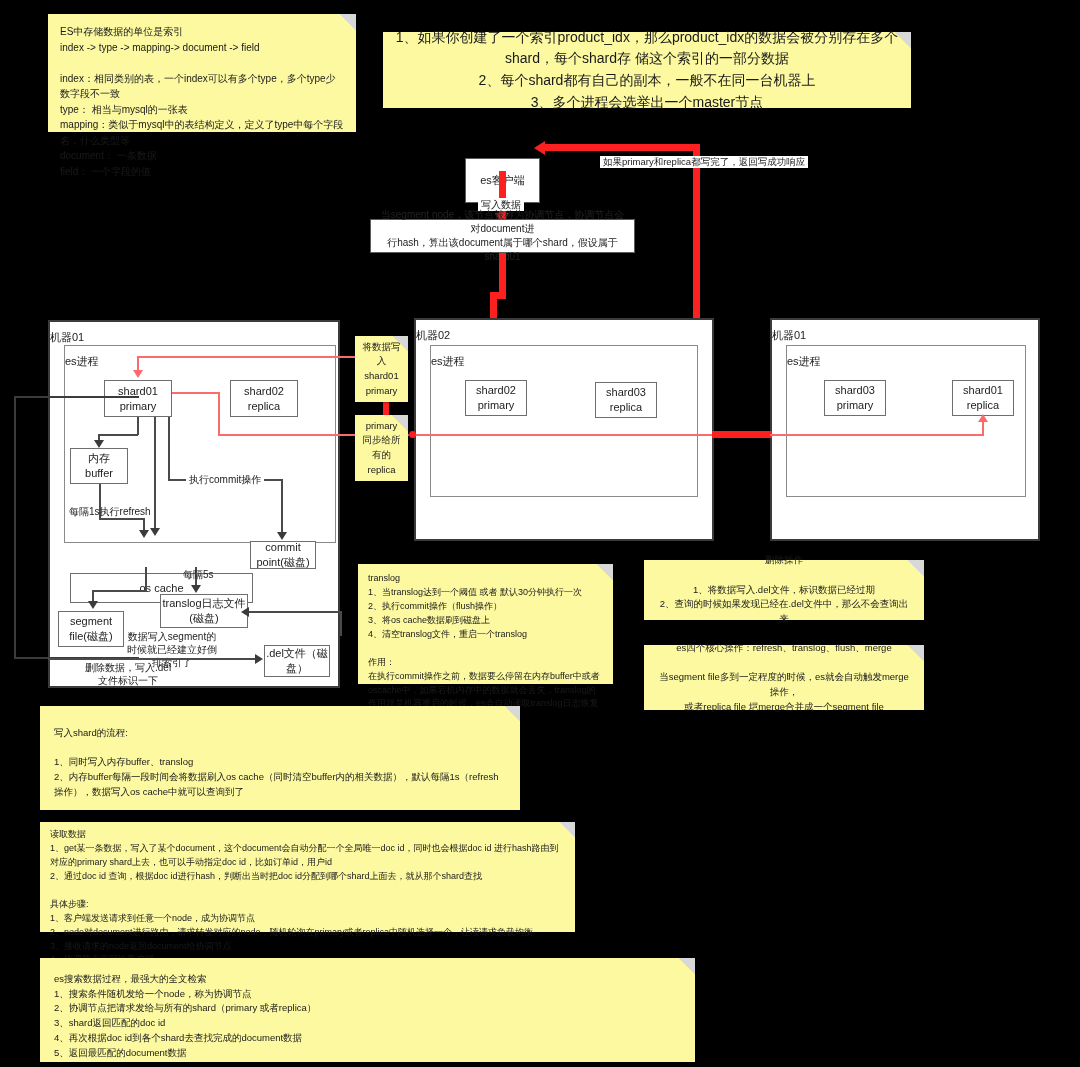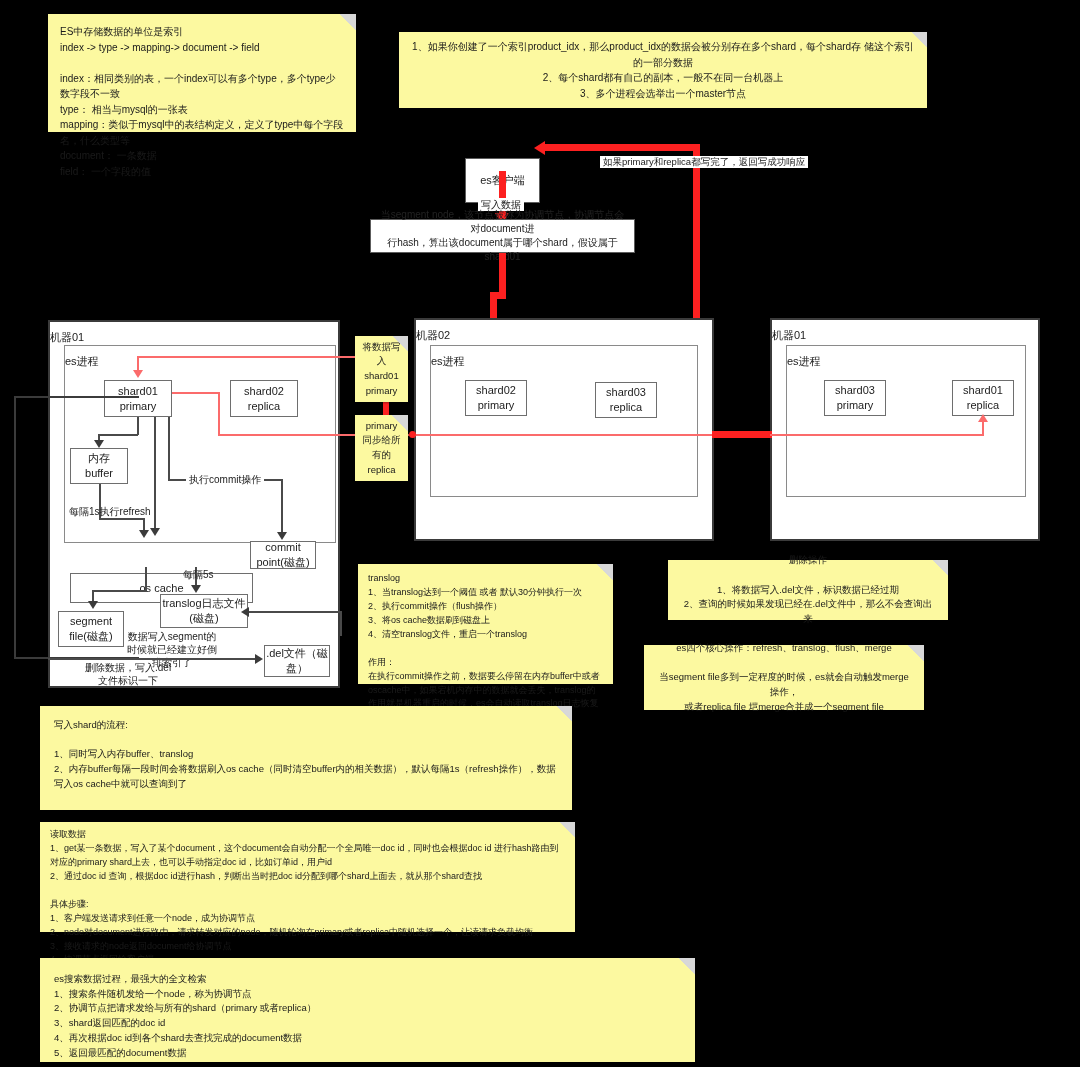--- a/index.html
+++ b/index.html
@@ -57,21 +57,21 @@
 
   <div class="note" style="left:48px;top:14px;width:308px;height:118px;font-size:10px;">ES中存储数据的单位是索引
 index -&gt; type -&gt; mapping-&gt; document -&gt; field
 
 index：相同类别的表，一个index可以有多个type，多个type少数字段不一致
 type： 相当与mysql的一张表
 mapping：类似于mysql中的表结构定义，定义了type中每个字段名，什么类型等
 document： 一条数据
 field： 一个字段的值</div>
 
-  <div class="note c" style="left:383px;top:32px;width:528px;height:76px;font-size:10px;display:flex;align-items:center;justify-content:center;margin-left:16px;">1、如果你创建了一个索引product_idx，那么product_idx的数据会被分别存在多个shard，每个shard存 储这个索引的一部分数据
+  <div class="note c" style="left:383px;top:32px;width:528px;height:76px;font-size:14px;display:flex;align-items:center;justify-content:center;">1、如果你创建了一个索引product_idx，那么product_idx的数据会被分别存在多个shard，每个shard存 储这个索引的一部分数据
 2、每个shard都有自己的副本，一般不在同一台机器上
 3、多个进程会选举出一个master节点</div>
 
   <div class="wbox" style="left:465px;top:126px;width:75px;height:45px;margin-top:32px;">es客户端</div>
 
   <div class="rl rlv" style="left:499px;top:171px;width:7px;height:46px;"></div>
   <div class="arrow rad" style="left:495px;top:213px;"></div>
   <div class="lab" style="left:478px;top:198px;font-size:10px;">写入数据</div>
 
   <div class="wbox" style="left:370px;top:219px;width:265px;height:34px;font-size:10px;">当segment node，该节点被称为协调节点，协调节点会对document进
@@ -208,31 +208,31 @@
 
   <div class="note" style="left:358px;top:564px;width:255px;height:120px;font-size:9px;padding:8px 10px;">translog
 1、当translog达到一个阈值 或者 默认30分钟执行一次
 2、执行commit操作（flush操作）
 3、将os cache数据刷到磁盘上
 4、清空translog文件，重启一个translog
 
 作用：
 在执行commit操作之前，数据要么停留在内存buffer中或者oscache中，如果宕机内存中的数据就会丢失，translog的作用就是机器重启的时候，es会自动读取translog日志恢复数据</div>
 
-  <div class="note c" style="left:668px;top:560px;width:280px;height:60px;font-size:9.5px;display:flex;align-items:center;justify-content:center;">删除操作
+  <div class="note c" style="left:644px;top:560px;width:280px;height:60px;font-size:9.5px;display:flex;align-items:center;justify-content:center;">删除操作
 
 1、将数据写入.del文件，标识数据已经过期
 2、查询的时候如果发现已经在.del文件中，那么不会查询出来</div>
 
   <div class="note c" style="left:644px;top:645px;width:280px;height:65px;font-size:9.5px;display:flex;align-items:center;justify-content:center;">es四个核心操作：refresh、translog、flush、merge
 
 当segment file多到一定程度的时候，es就会自动触发merge操作，
 或者replica file 垲merge合并成一个segment file</div>
 
-  <div class="note" style="left:40px;top:706px;width:532px;height:104px;font-size:9.5px;padding:12px 14px;">写入shard的流程:
+  <div class="note" style="left:40px;top:706px;width:480px;height:104px;font-size:9.5px;padding:20px 14px;">写入shard的流程:
 
 1、同时写入内存buffer、translog
 2、内存buffer每隔一段时间会将数据刷入os cache（同时清空buffer内的相关数据），默认每隔1s（refresh操作），数据写入os cache中就可以查询到了</div>
 
   <div class="note" style="left:40px;top:822px;width:535px;height:110px;font-size:9px;padding:6px 10px;">读取数据
 1、get某一条数据，写入了某个document，这个document会自动分配一个全局唯一doc id，同时也会根据doc id 进行hash路由到对应的primary shard上去，也可以手动指定doc id，比如订单id，用户id
 2、通过doc id 查询，根据doc id进行hash，判断出当时把doc id分配到哪个shard上面去，就从那个shard查找
 
 具体步骤:
 1、客户端发送请求到任意一个node，成为协调节点

